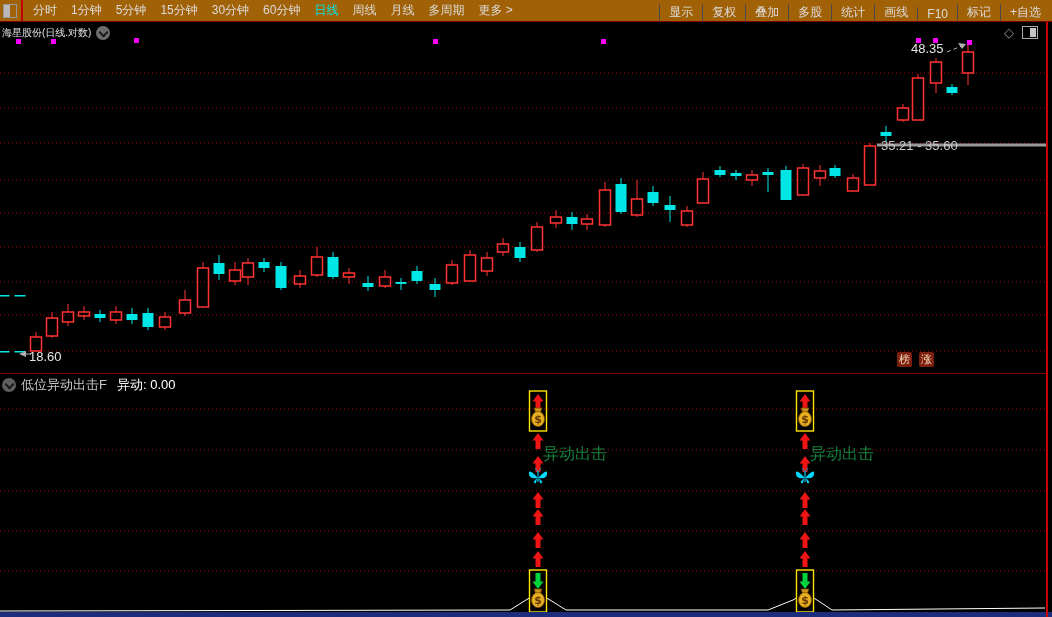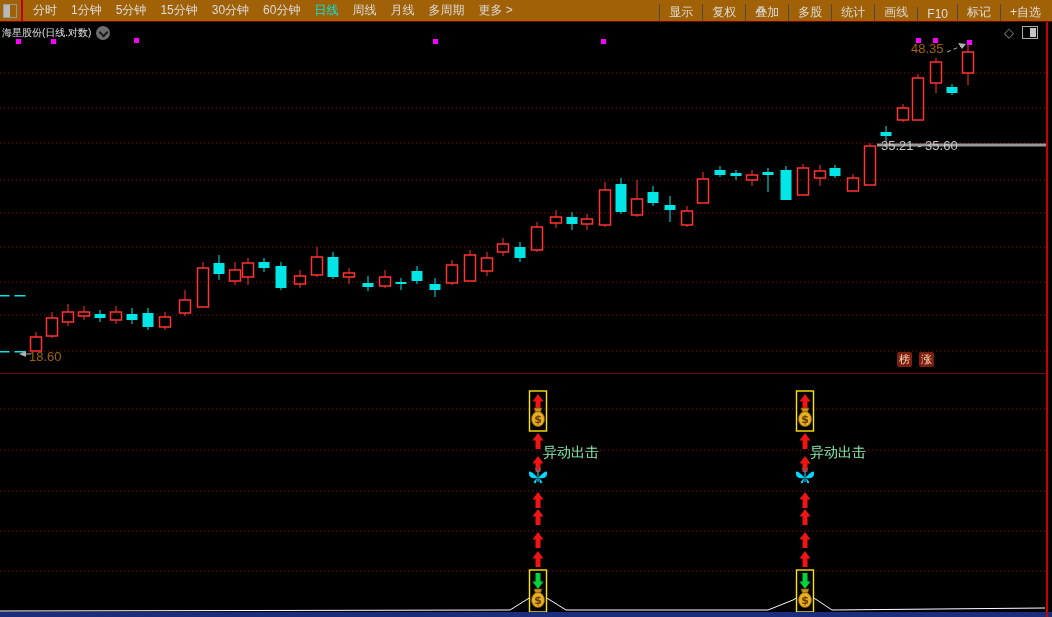--- a/index.html
+++ b/index.html
@@ -21,36 +21,36 @@
   
   #chart{position:absolute;left:0;top:22px;width:1046px;height:351px;background:#000;}
   #chart-svg{position:absolute;left:0;top:0;}
   #chart-title-row{position:absolute;left:2px;top:4px;display:flex;align-items:center;color:#e2e2e2;font-size:10px;}
   .chev{width:14px;height:14px;border-radius:50%;background:#6e6e6e;position:relative;display:inline-block;margin-left:5px;flex:none;}
   .chev::after{content:'';position:absolute;left:4px;top:3px;width:5px;height:5px;border-right:2px solid #1b1b1b;border-bottom:2px solid #1b1b1b;transform:rotate(45deg);}
   #corner-icons{position:absolute;right:8px;top:4px;display:flex;align-items:center;gap:8px;}
   #diamond-icon{color:#9a9a9a;font-size:13px;line-height:13px;}
   #split-icon{width:14px;height:11px;border:1px solid #aaa;position:relative;}
   #split-icon::after{content:'';position:absolute;right:1px;top:1px;width:6px;height:9px;background:#c4c4c4;}
-  .ann{position:absolute;color:#a16207;font-size:13px;white-space:nowrap;}
+  .ann{position:absolute;color:#e5e5e5;font-size:13px;white-space:nowrap;}
   #ann-range{color:#c8c8c8;}
   .badge{position:absolute;width:15px;height:15px;background:#7c1f0e;color:#f7ddbb;font-size:11px;line-height:15px;text-align:center;border-radius:2px;}
 
   
   #chart-panel-sep{position:absolute;left:0;top:373px;width:1046px;height:1px;background:#7e0000;}
   #right-border{position:absolute;left:1046px;top:22px;width:2px;height:595px;background:#c80000;}
 
   
   #panel{position:absolute;left:0;top:374px;width:1046px;height:238px;background:#000;}
   #panel-svg{position:absolute;left:0;top:0;}
   #panel-header{position:absolute;left:2px;top:2px;display:flex;align-items:center;font-size:13px;}
   #panel-header .chev{margin-left:0;margin-right:5px;background:#5f5f5f;}
   #indicator-name{color:#c9c9c9;margin-right:10px;}
   #indicator-value{color:#fff;}
-  .signal-label{position:absolute;color:#86efac;font-size:14px;white-space:nowrap;}
+  .signal-label{position:absolute;color:#15803d;font-size:16px;white-space:nowrap;}
 
   #bottom-bar{position:absolute;left:0;top:612px;width:1052px;height:5px;background:#1c2d7d;}
 </style>
 </head>
 <body>
 
 <div id="app">
 
   <div id="menubar">
     <span id="win-icon"></span>
@@ -476,20 +476,25 @@
           </g>
           <rect x="796.5" y="196" width="17" height="42" fill="#000" stroke="#ffe400" stroke-width="1.4"></rect>
           <path d="M805 215 L799.5 207.5 L802.5 207.5 L802.5 199 L807.5 199 L807.5 207.5 L810.5 207.5 Z" fill="#00d43c"></path>
           <g>
             <path d="M801 215 h8 l-1.5 4 h-5 Z" fill="#c9951c" stroke="#7a4a00" stroke-width="0.7"></path>
             <ellipse cx="805" cy="226" rx="6.5" ry="7.5" fill="#e6b023" stroke="#8a5400" stroke-width="0.8"></ellipse>
             <text x="805" y="230" text-anchor="middle" font-size="11" font-weight="bold" fill="#6b3c00" font-family="&quot;DejaVu Sans&quot;,sans-serif">$</text>
           </g>
         </g>
       </svg>
+    <div id="panel-header">
+      <span class="chev"></span>
+      <span id="indicator-name">低位异动出击F</span>
+      <span id="indicator-value">异动: 0.00</span>
+    </div>
     <div class="signal-label" id="signal-label-0" style="left: 543px; top: 70px;">异动出击</div>
     <div class="signal-label" id="signal-label-1" style="left: 810px; top: 70px;">异动出击</div>
   </div>
 
   <div id="bottom-bar"></div>
   <div id="right-border"></div>
 
 </div>
 
 </body></html>

